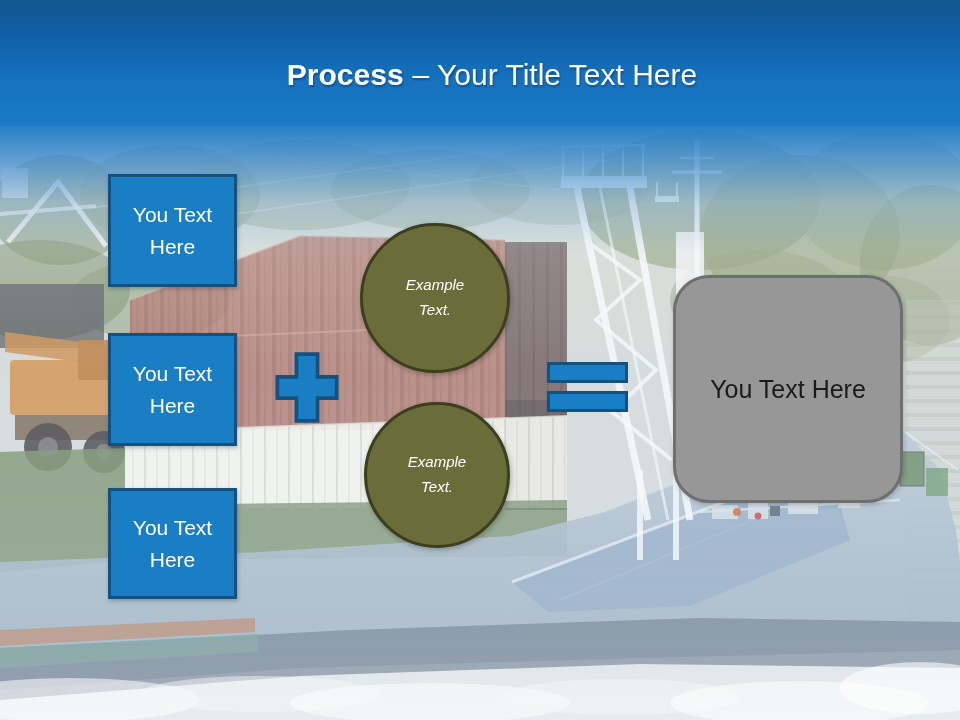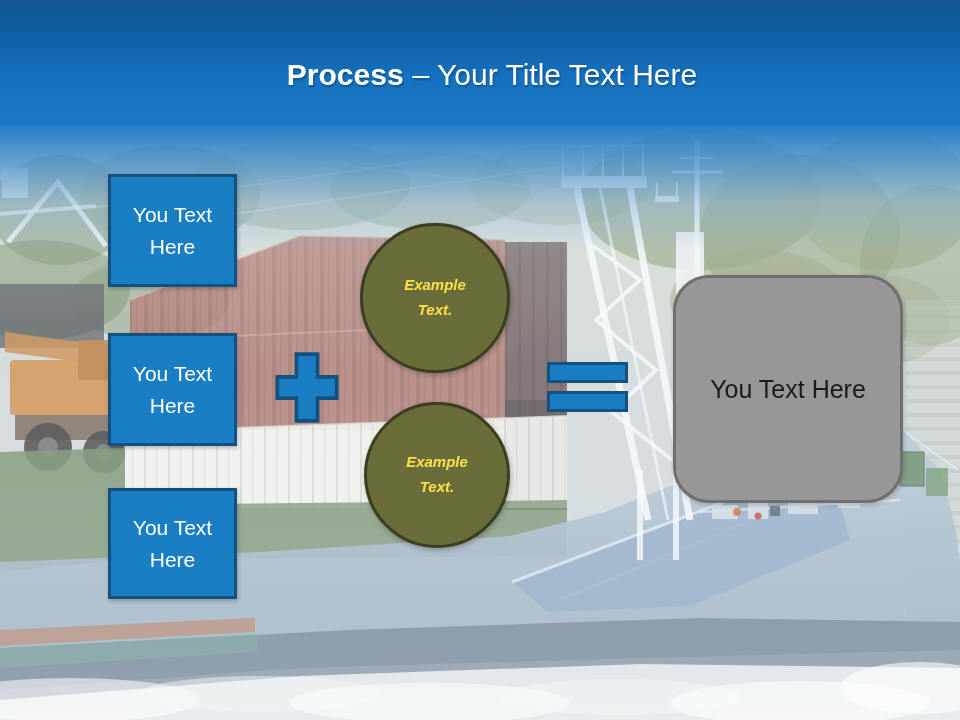--- a/index.html
+++ b/index.html
@@ -60,21 +60,21 @@
 
   .equals-shape{left:547px;top:362px;width:81px;height:50px;}
   .equals-bar{
     width:81px;height:21px;background:var(--accentBlue);
     border:3px solid var(--accentBlueDark);
   }
   .equals-bar + .equals-bar{margin-top:8px;}
 
   .example-circle{
     background:var(--olive);border:3px solid var(--oliveDark);border-radius:50%;
-    color:#fde047;font-weight:700;font-style:italic;font-size:15px;line-height:1.65;
+    color:#ffffff;font-weight:400;font-style:italic;font-size:15px;line-height:1.65;
     display:flex;align-items:center;justify-content:flex-start;text-align:center;
     padding:0 26px;box-shadow:1px 2px 5px rgba(20,20,0,.3);
   }
   .circle-1{left:360px;top:223px;width:150px;height:150px;}
   .circle-2{left:364px;top:402px;width:146px;height:146px;}
 
   .result-box{
     left:673px;top:275px;width:230px;height:228px;border-radius:36px;
     background:var(--grayFill);border:3px solid var(--grayBorder);
     color:#1b1b1b;font-size:25px;

